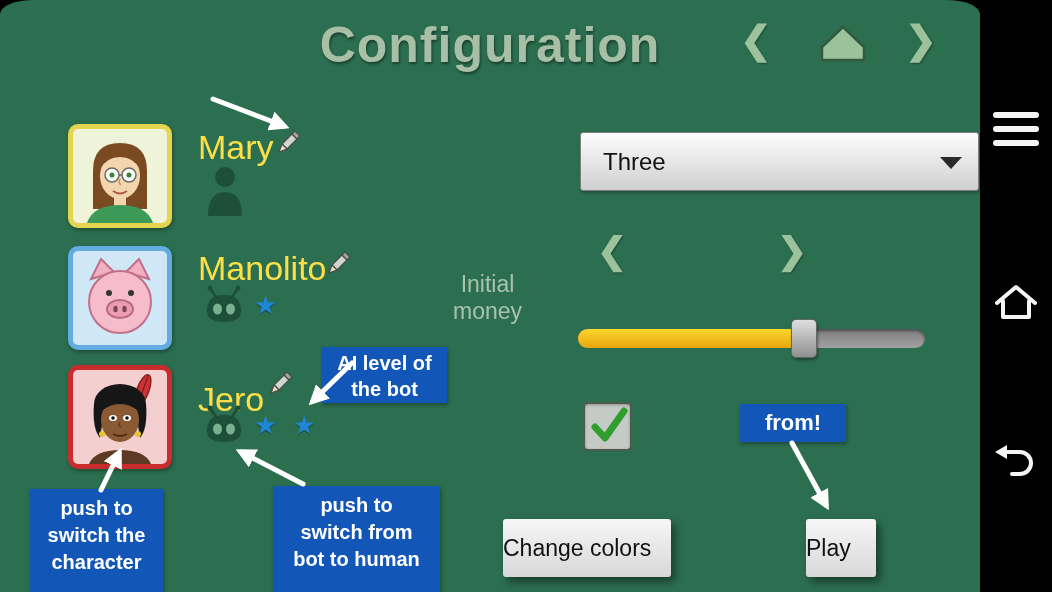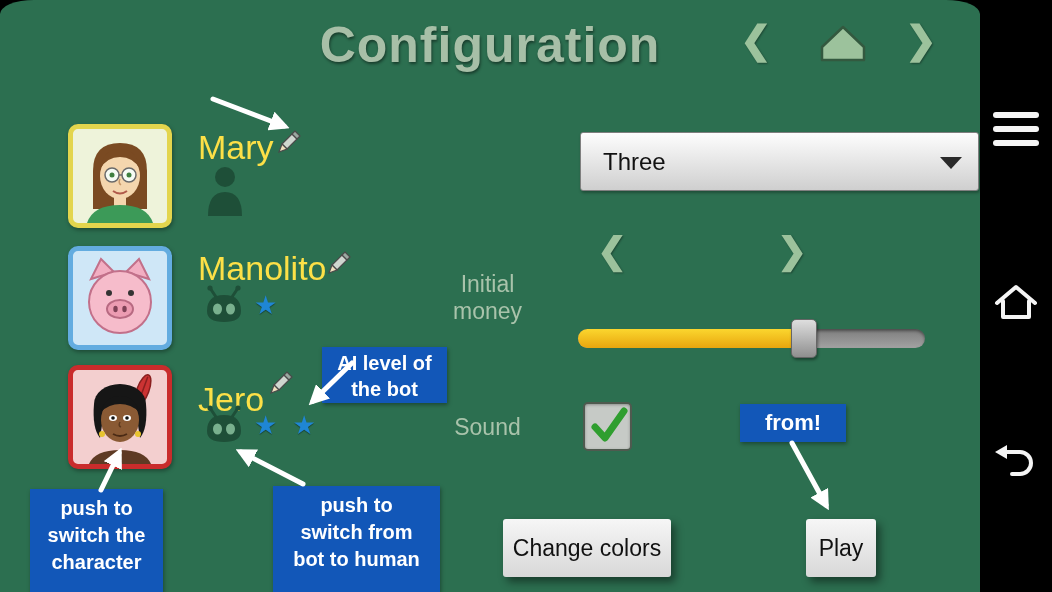--- a/index.html
+++ b/index.html
@@ -60,21 +60,21 @@
   .sfill { position:absolute; left:0; top:0; height:19px; width:65%; border-radius:10px 0 0 10px;
            background:linear-gradient(#fbd62e,#e8a60e); }
   .shandle { position:absolute; top:-10px; left:calc(65% - 13px); width:26px; height:39px; border-radius:5px;
              background:linear-gradient(#dedede,#8f8f8f); border:1px solid #666;
              box-shadow:1px 2px 3px rgba(0,0,0,.4); cursor:pointer; }
 
   .checkbox { position:absolute; left:583px; top:402px; width:49px; height:49px; border-radius:5px;
               background:#c6cac6; border:2px solid #4f5a4f; box-shadow:inset 0 1px 3px rgba(0,0,0,.3); cursor:pointer; }
   .chk { position:absolute; left:1px; top:-2px; }
 
-  .btn { position:absolute; top:519px; height:58px; border-radius:3px; text-align:center; line-height:58px;
+  .btn { position:absolute; top:519px; height:58px; border-radius:3px; line-height:58px;
          font-size:23px; color:#111; background:linear-gradient(#f6f6f6,#d8d8d8);
          box-shadow:4px 5px 8px rgba(0,0,0,.45); cursor:pointer; }
   .bchange { left:503px; width:168px; }
   .bplay { left:806px; width:70px; }
 
   
   .callout { position:absolute; background:#1257b8; color:#fff; font-weight:bold; text-align:center;
              z-index:30; box-shadow:1px 2px 4px rgba(0,0,0,.35); }
   .c1 { left:28px; top:59px; width:200px; height:36px; line-height:36px; font-size:22px; }
   .c2 { left:322px; top:307px; width:125px; height:56px; font-size:20px; line-height:1.3; padding-top:3px;margin-top:40px; }
@@ -222,21 +222,20 @@
     <div class="flabel l2 pre">Initial
 money</div>
     <div class="mchev mprev">❮</div>
     <div class="mchev mnext">❯</div>
 
     <div class="slider">
       <div class="sfill" style="width: 65%;"></div>
       <div class="shandle" style="left: calc(65% - 13px);"></div>
     </div>
 
-    <div class="flabel l4">Sound</div>
     <div class="checkbox">
       <svg class="chk" width="46" height="46" viewBox="0 0 46 46">
         <polyline points="9,25 19,36 38,9" fill="none" stroke="#2f9e2f" stroke-width="7" stroke-linecap="round" stroke-linejoin="round"></polyline>
       </svg>
     </div>
 
     <div class="btn bchange">Change colors</div>
     <div class="btn bplay">Play</div>
 
     <div class="callout c2 pre">AI level of

